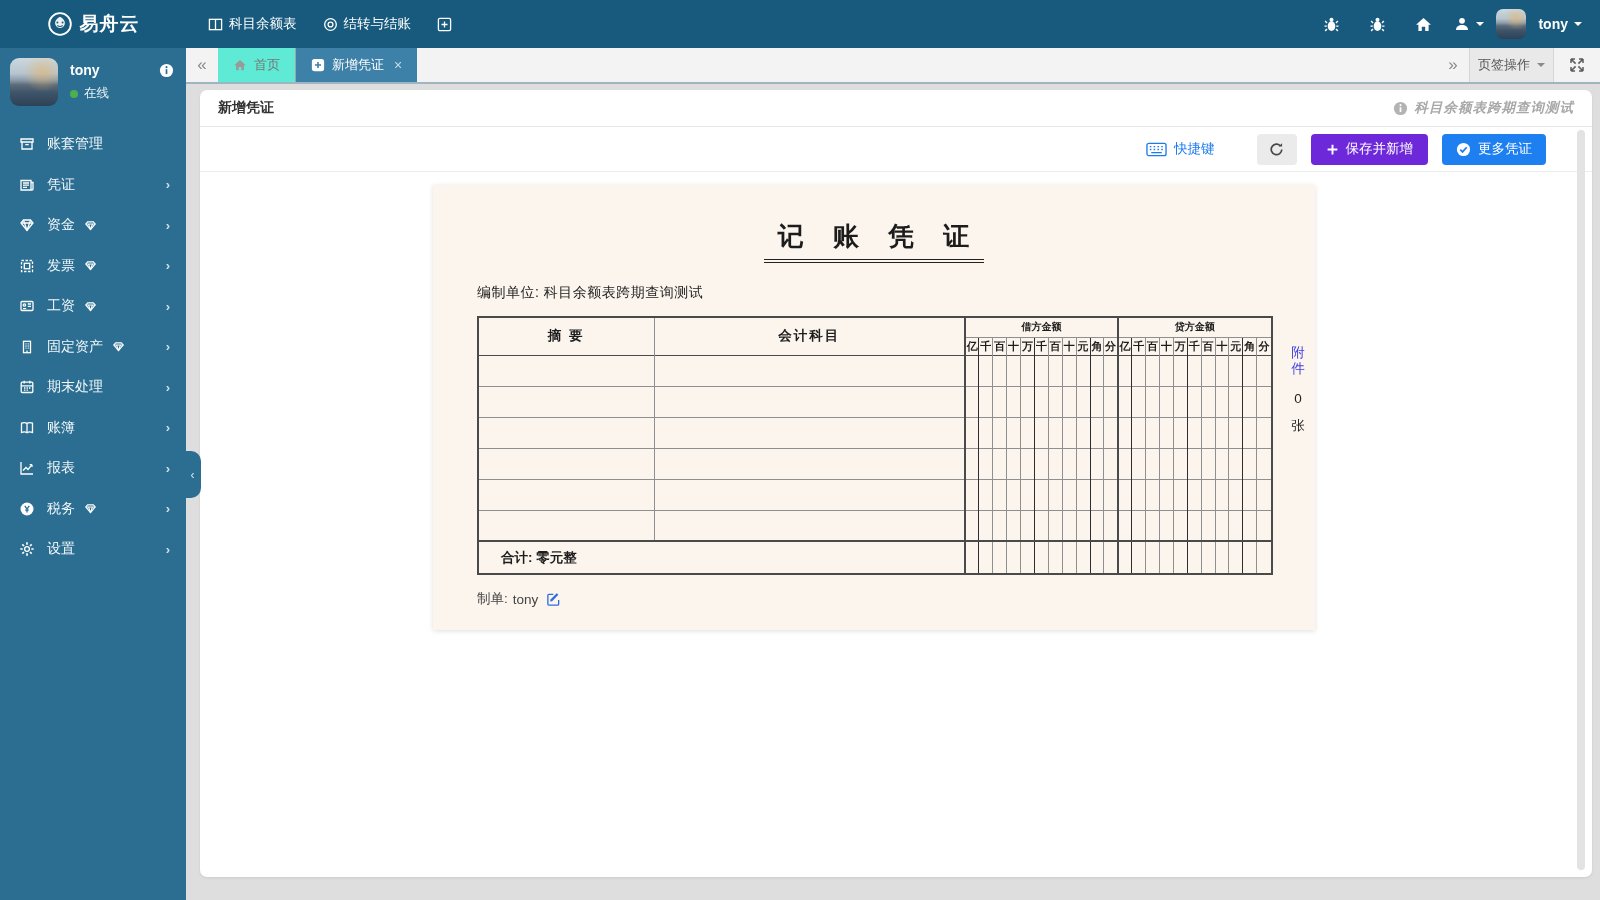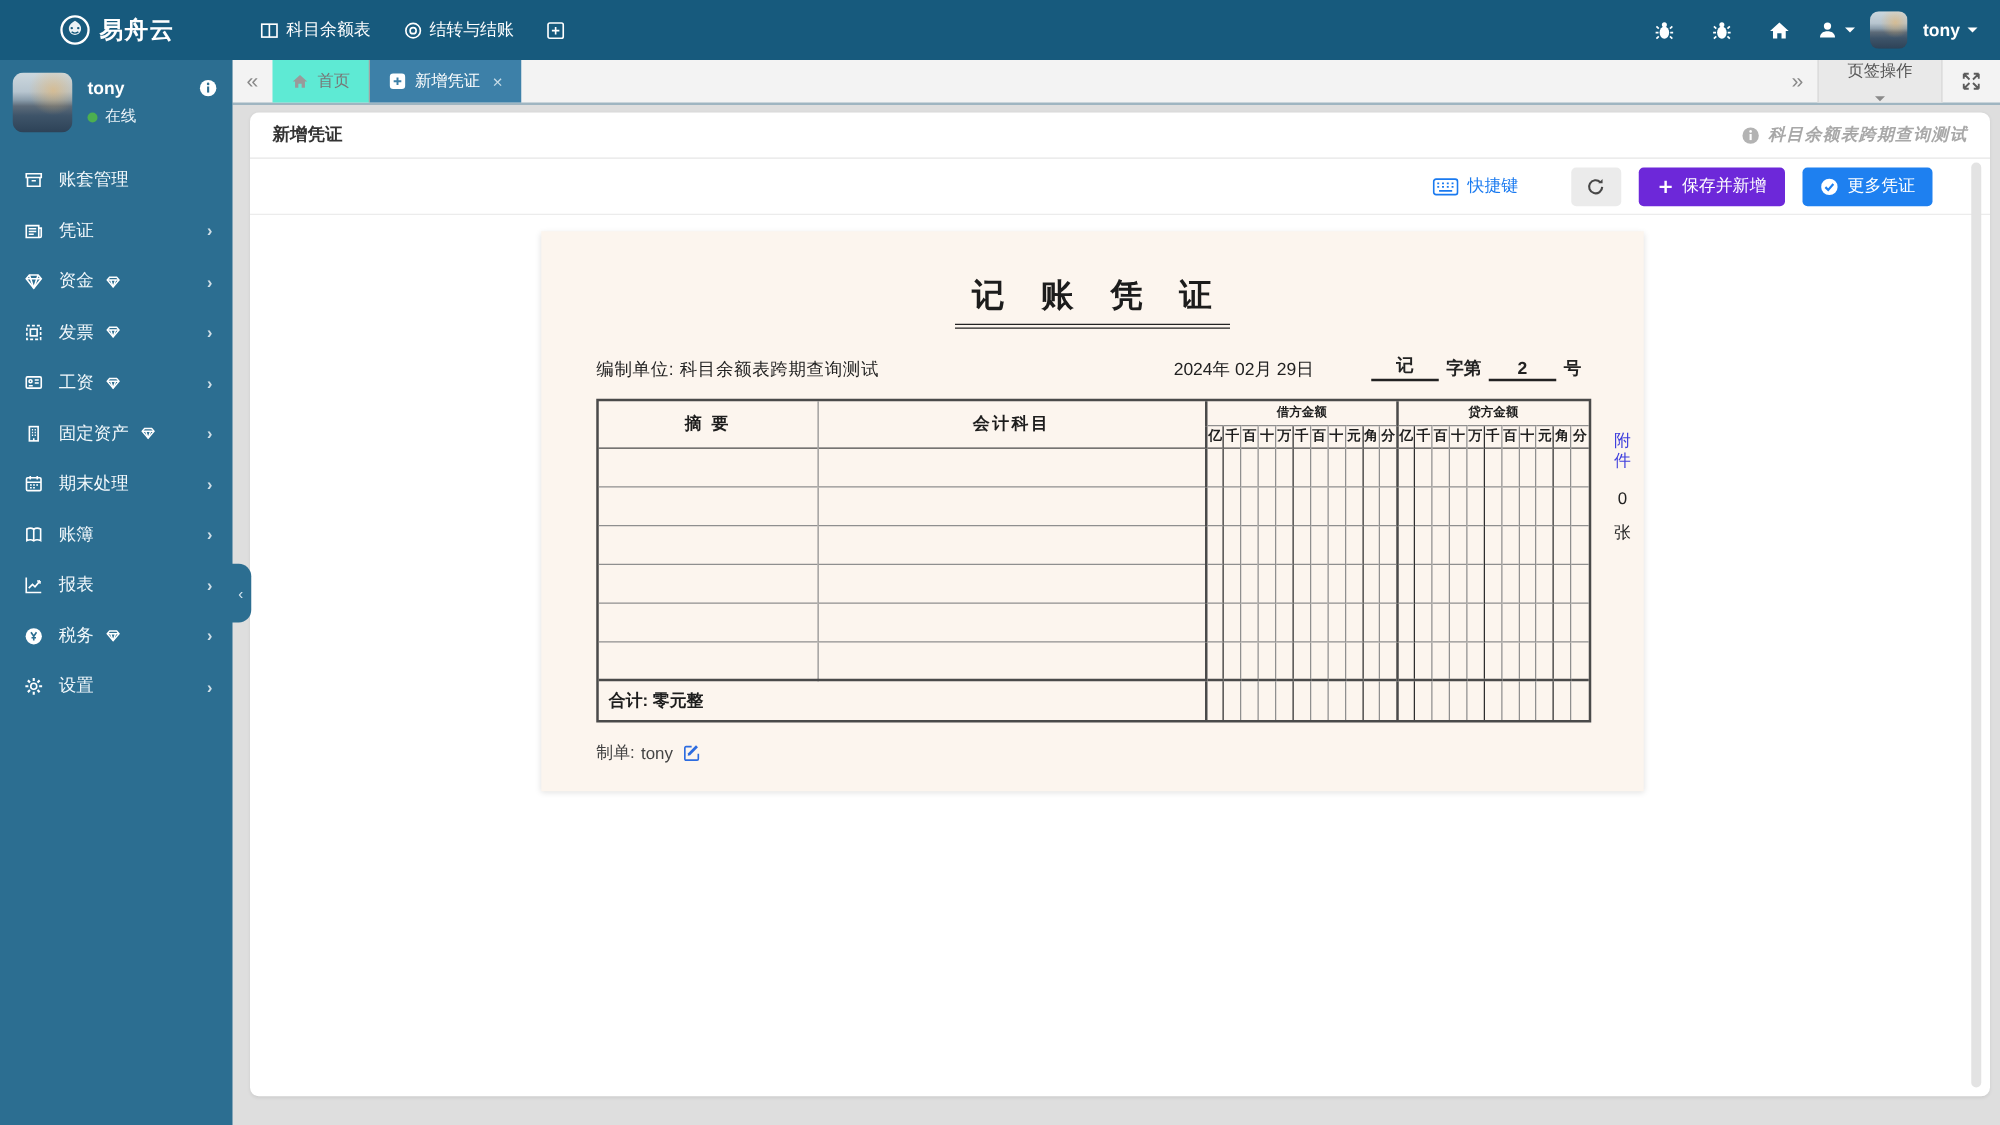--- a/index.html
+++ b/index.html
@@ -40,21 +40,21 @@
   .collapse-handle { position:absolute; left:184px; top:451px; width:17px; height:47px; background:#2c6e91; border-radius:0 10px 10px 0; display:flex; align-items:center; justify-content:center; color:#d6e6ef; font-size:12px; cursor:pointer; z-index:6; }
 
   
   .main { position:absolute; left:186px; top:48px; right:0; bottom:0; background:#dedede; }
   .tabbar { display:flex; align-items:stretch; height:36px; background:#f3f3f3; border-bottom:2px solid #9fb5c1; }
   .tab-scroll { width:32px; display:flex; align-items:center; justify-content:center; color:#8a8a8a; font-size:17px; cursor:pointer; }
   .tab { display:flex; align-items:center; gap:7px; padding:0 15px; font-size:13px; color:#777; background:#5eead4; border-right:1px solid #a3a3a3; cursor:pointer; }
   .tab.active { background:#3d80a8; color:#fff; border-right:none; }
   .tab .close-x { color:#c6dbe7; font-size:14px; margin-left:3px; }
   .tab-right { margin-left:auto; display:flex; align-items:stretch; }
-  .tab-ops { display:flex; align-items:center; gap:7px; background:#e9e9e9; border-left:1px solid #d7d7d7; border-right:1px solid #d7d7d7; padding:0 23px; font-size:13px; color:#555; cursor:pointer;flex-direction:column; }
+  .tab-ops { display:flex; align-items:center; gap:7px; background:#e9e9e9; border-left:1px solid #d7d7d7; border-right:1px solid #d7d7d7; padding:0 8px; font-size:13px; color:#555; cursor:pointer; }
   .tab-ops .caret { border-top-color:#8a8a8a; }
   .expand-btn { width:46px; display:flex; align-items:center; justify-content:center; cursor:pointer; }
 
   .content { padding:6px 8px 0 14px; height:814px; }
   .panel { position:relative; background:#fff; border-radius:7px; width:1392px; height:787px; box-shadow:0 1px 3px rgba(0,0,0,.08); }
   .panel-header { display:flex; align-items:center; height:37px; padding:0 18px; border-bottom:1px solid #e6e6e6; }
   .panel-title { font-size:14px; font-weight:bold; color:#333; }
   .panel-watermark { margin-left:auto; display:flex; align-items:center; gap:7px; color:#a8a8a8;
       font-family:"Liberation Serif","DejaVu Serif",serif; font-style:italic; font-weight:bold; font-size:13.5px; letter-spacing:1px; }
   .toolbar { display:flex; align-items:center; justify-content:flex-end; height:45px; padding:0 46px 0 16px; border-bottom:1px solid #ececec; gap:14px; }
@@ -82,21 +82,21 @@
   .v-table tr:first-child th { border-top:none; }
   .v-table th:first-child, .v-table td:first-child { border-left:none; }
   .h-sum, .h-acc { font-weight:bold; font-size:13.5px; color:#1d1d1d; text-align:center; letter-spacing:2px; }
   .h-amt { font-weight:bold; font-size:10px; color:#1d1d1d; text-align:center; height:19px; }
   .dh { font-size:11px; font-weight:bold; color:#1d1d1d; text-align:center; height:17px; line-height:17px; overflow:hidden; }
   .sec { border-left:2px solid #4a4a4a !important; }
   .gbn { border-left:1px solid #2e2e2e !important; }
   .v-table tbody td { height:31px; }
   .v-table tbody tr:first-child td { border-top:1.5px solid #4a4a4a; }
   .v-table tfoot td { border-top:2px solid #4a4a4a; height:32px; }
-  .t-label { font-weight:bold; font-size:13.5px; text-align:left; padding:0 8px !important; color:#1d1d1d; }
+  .t-label { font-weight:bold; font-size:13.5px; text-align:left; padding:0 22px !important; color:#1d1d1d; }
 
   .v-attach { position:absolute; right:7px; top:160px; width:20px; text-align:center; font-size:13.5px; line-height:1.15; }
   .attach-link { display:block; color:#4040dd; word-break:break-all; cursor:pointer; }
   .attach-count { margin-top:15px; color:#222; } .attach-unit { margin-top:11px; color:#222; }
   .v-maker { display:flex; align-items:center; gap:5px; margin-top:15px; font-size:13.5px; color:#444; }
 
   svg { display:block; }
 </style>
 </head>
 <body>
@@ -428,29 +428,20 @@
           </button>
         </div>
 
         <div class="paper">
           <h1 class="v-title">记 账 凭 证</h1>
 
           <div class="v-meta">
             <div class="v-unit">
               <span>编制单位:</span>
               <span>科目余额表跨期查询测试</span>
-            </div>
-            <div class="v-right">
-              <span class="v-date">2024年 02月 29日</span>
-              <span class="v-no">
-                <span class="u">记</span>
-                <span class="plain">字第</span>
-                <span class="u">2</span>
-                <span class="plain">号</span>
-              </span>
             </div>
           </div>
 
           <div class="v-table-wrap">
             <table class="v-table">
               <colgroup>
                 <col class="c-sum">
                   <col class="c-acc">
                 <col span="11" class="dcol">
                   <col span="11" class="dcol">

